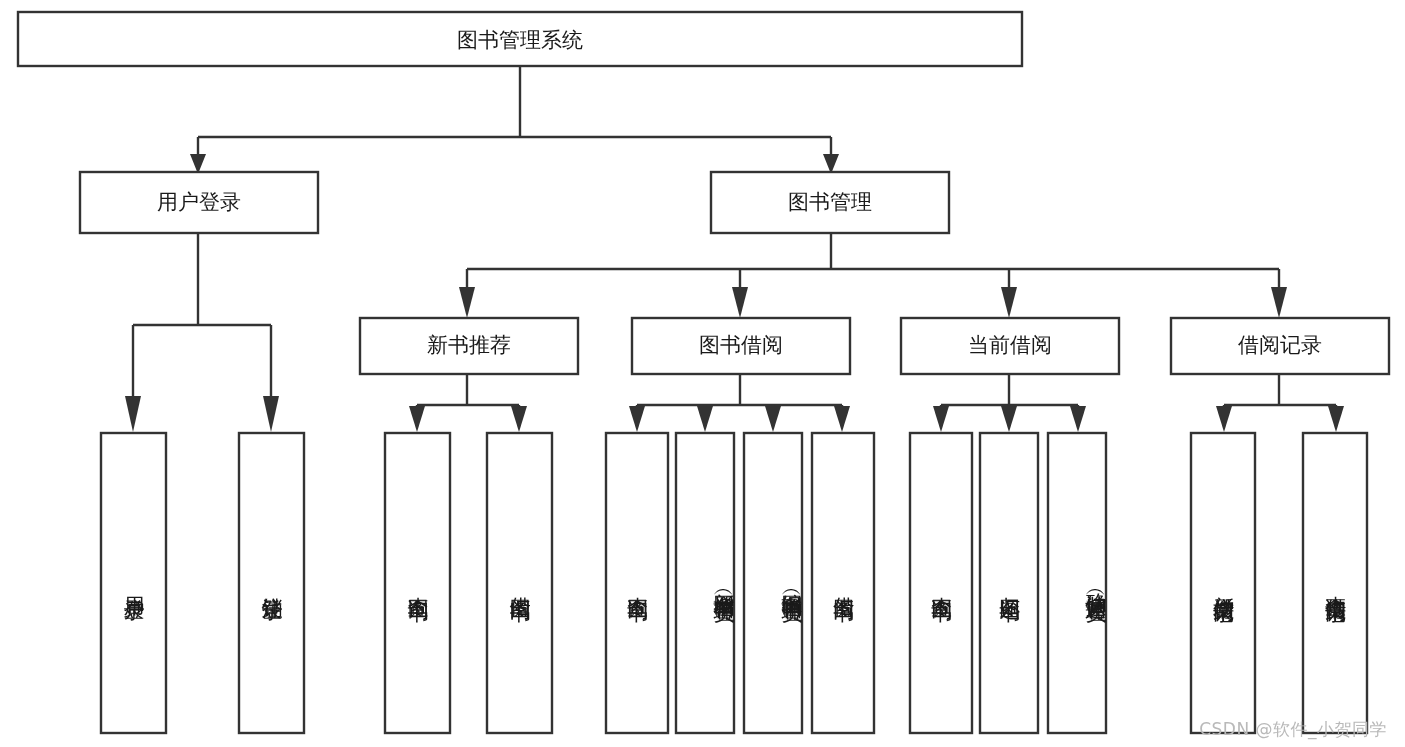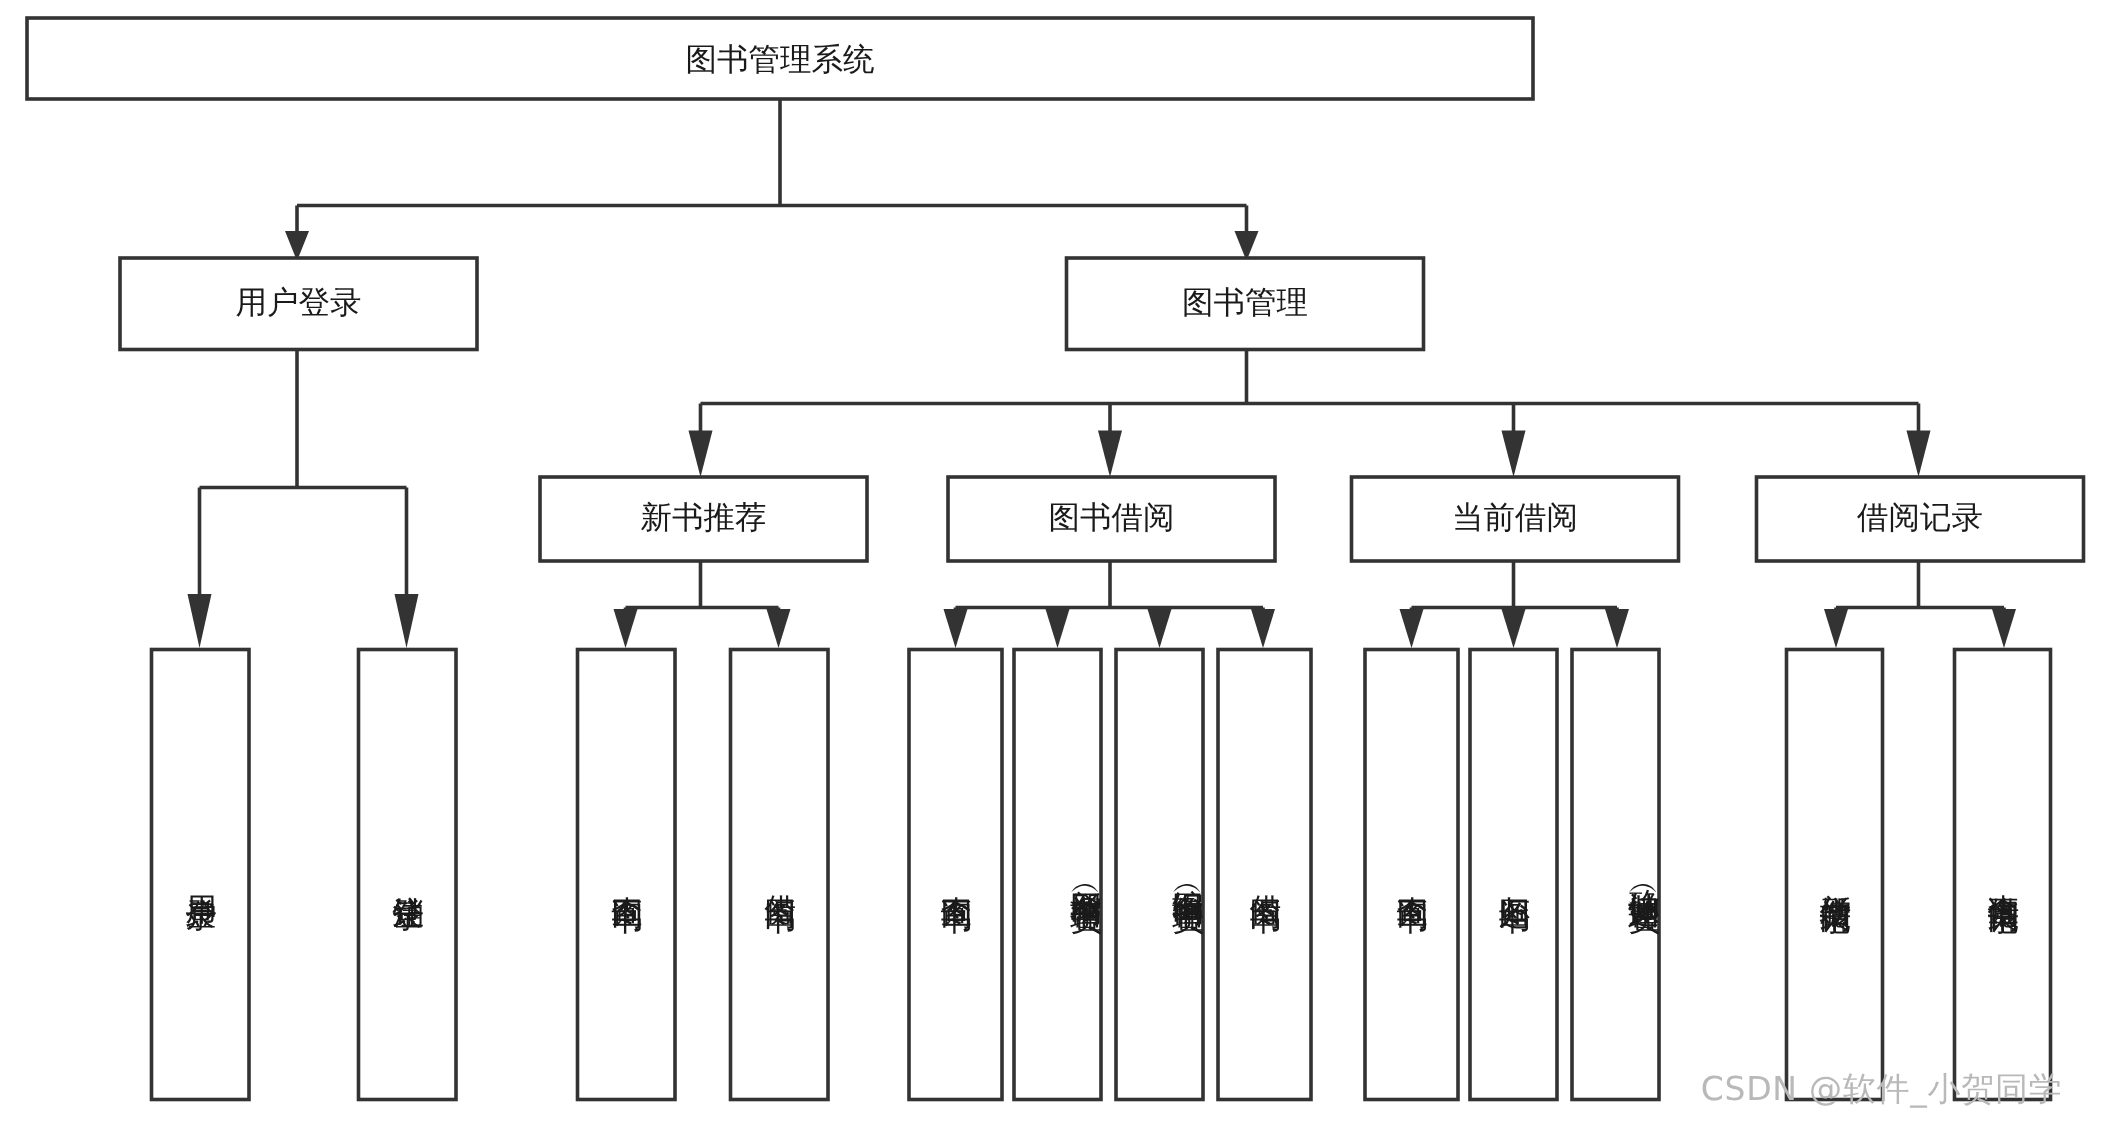--- a/index.html
+++ b/index.html
@@ -62,24 +62,24 @@
     letter-spacing: 1.5px;
     display: flex;
     align-items: center;
     justify-content: center;
     white-space: nowrap;
     pointer-events: none;
     text-align: center;
   }
   .watermark {
     position: absolute;
-    right: 23px;
+    right: 11px;
     bottom: 6px;
     font-family: "DejaVu Sans", "Liberation Sans", sans-serif;
-    font-size: 22px;
+    font-size: 17px;
     color: #b9b9b9;
     letter-spacing: 0.5px;
     white-space: nowrap;
   }
 </style>
 </head>
 <body>
 
 <div id="diagram-root">
 

